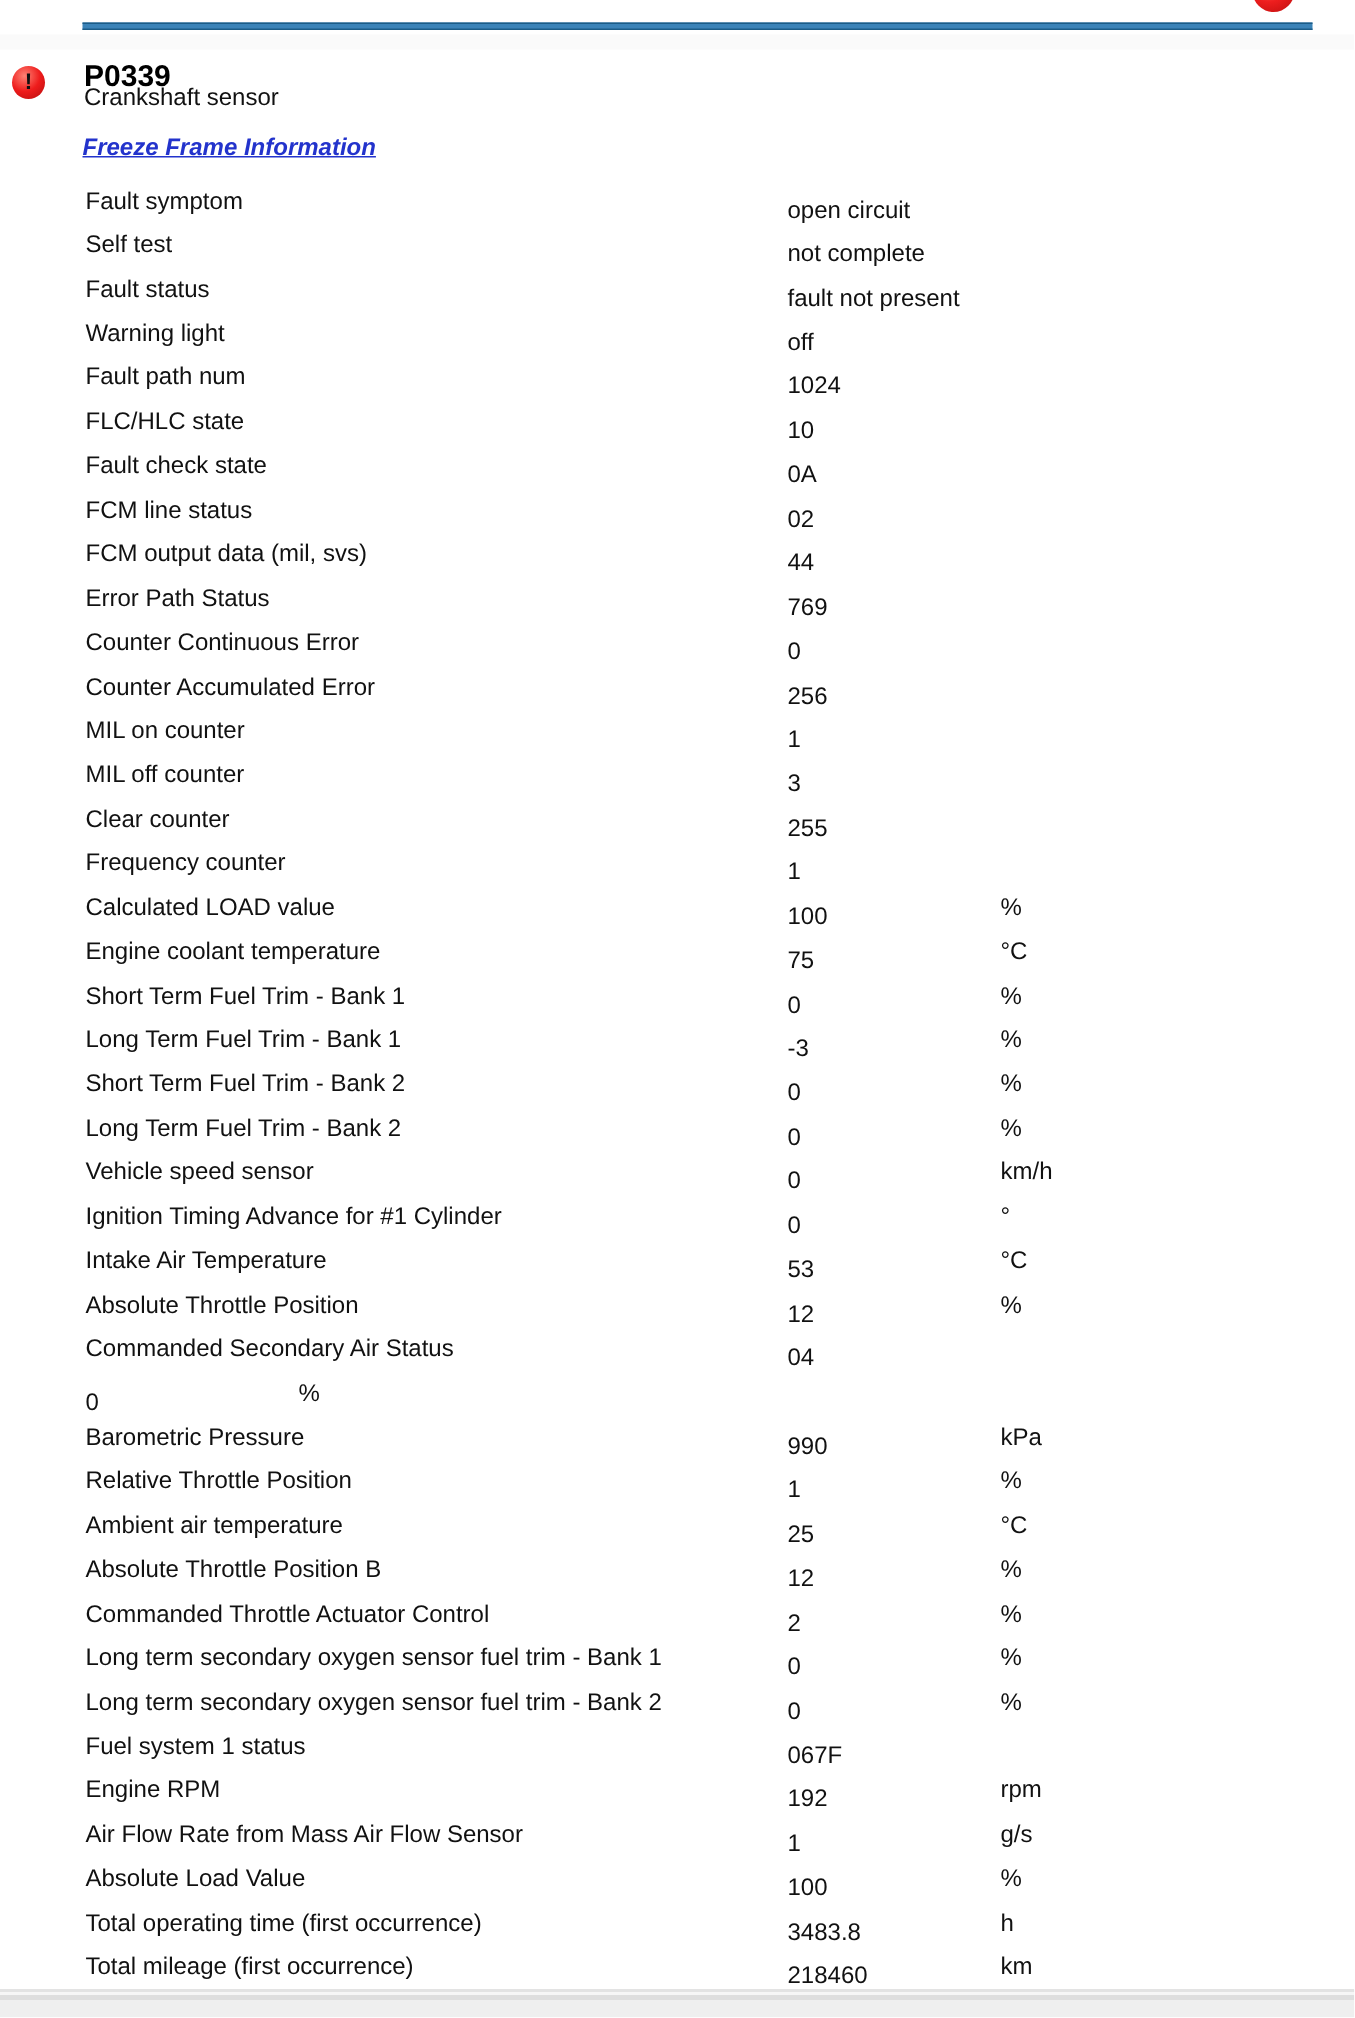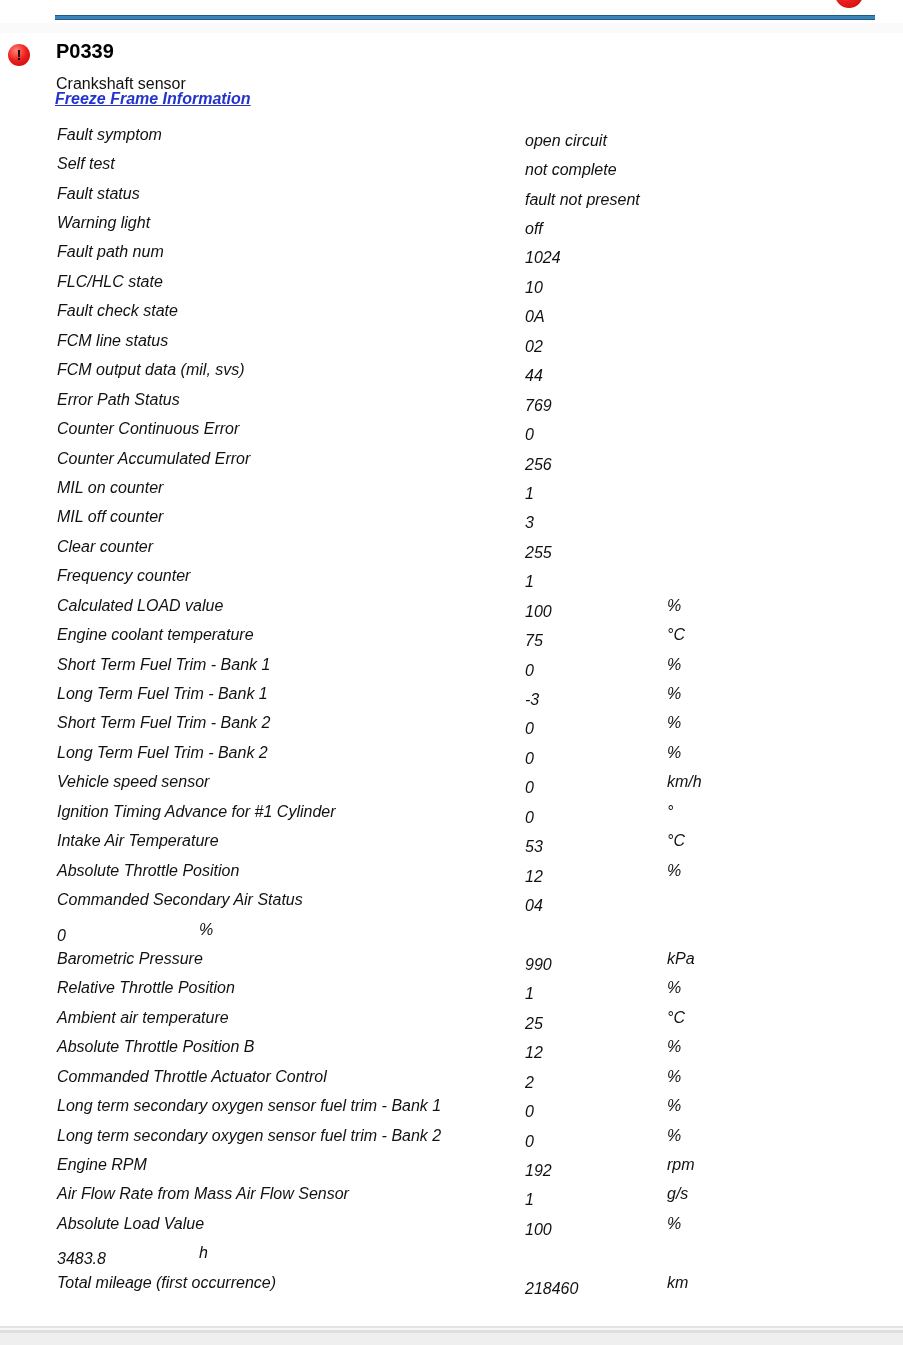--- a/index.html
+++ b/index.html
@@ -58,21 +58,21 @@
     left: 56px;
     top: 42px;
     font-size: 20px;
     font-weight: bold;
     color: #000000;
     line-height: 19px;
   }
   .fault-desc {
     position: absolute;
     left: 56px;
-    top: 74px;
+    top: 56px;
     font-size: 16px;
     color: #111111;
     line-height: 19px;
   }
   .ff-link {
     position: absolute;
     left: 55px;
     top: 89px;
     font-size: 16px;
     font-weight: bold;
@@ -80,21 +80,20 @@
     text-decoration: underline;
     line-height: 19px;
     cursor: pointer;
     font-style: italic;
   }
   .rows {
     position: absolute;
     left: 0;
     top: 120px;
     width: 903px;
-    font-style: italic;
   }
   .row {
     display: flex;
     align-items: center;
     height: 29.45px;
     padding-left: 57px;
     font-size: 16px;
     color: #111111;
     white-space: nowrap;
   }
@@ -335,40 +334,46 @@
       <span class="val">0</span>
       <span class="unit">%</span>
     </div>
 
     <div class="row">
       <span class="lbl">Long term secondary oxygen sensor fuel trim - Bank 2</span>
       <span class="val">0</span>
       <span class="unit">%</span>
     </div>
 
+    <div class="row">
+      <span class="lbl">Fuel system 1 status</span>
+      <span class="val">067F</span>
+      <span class="unit"></span>
+    </div>
 
     <div class="row">
       <span class="lbl">Engine RPM</span>
       <span class="val">192</span>
       <span class="unit">rpm</span>
     </div>
 
     <div class="row">
       <span class="lbl">Air Flow Rate from Mass Air Flow Sensor</span>
       <span class="val">1</span>
       <span class="unit">g/s</span>
     </div>
 
     <div class="row">
       <span class="lbl">Absolute Load Value</span>
       <span class="val">100</span>
       <span class="unit">%</span>
     </div>
 
     <div class="row">
+      <span class="lbl">Total operating time (first occurrence)</span>
       <span class="val">3483.8</span>
       <span class="unit">h</span>
     </div>
 
     <div class="row">
       <span class="lbl">Total mileage (first occurrence)</span>
       <span class="val">218460</span>
       <span class="unit">km</span>
     </div>
   </div>

